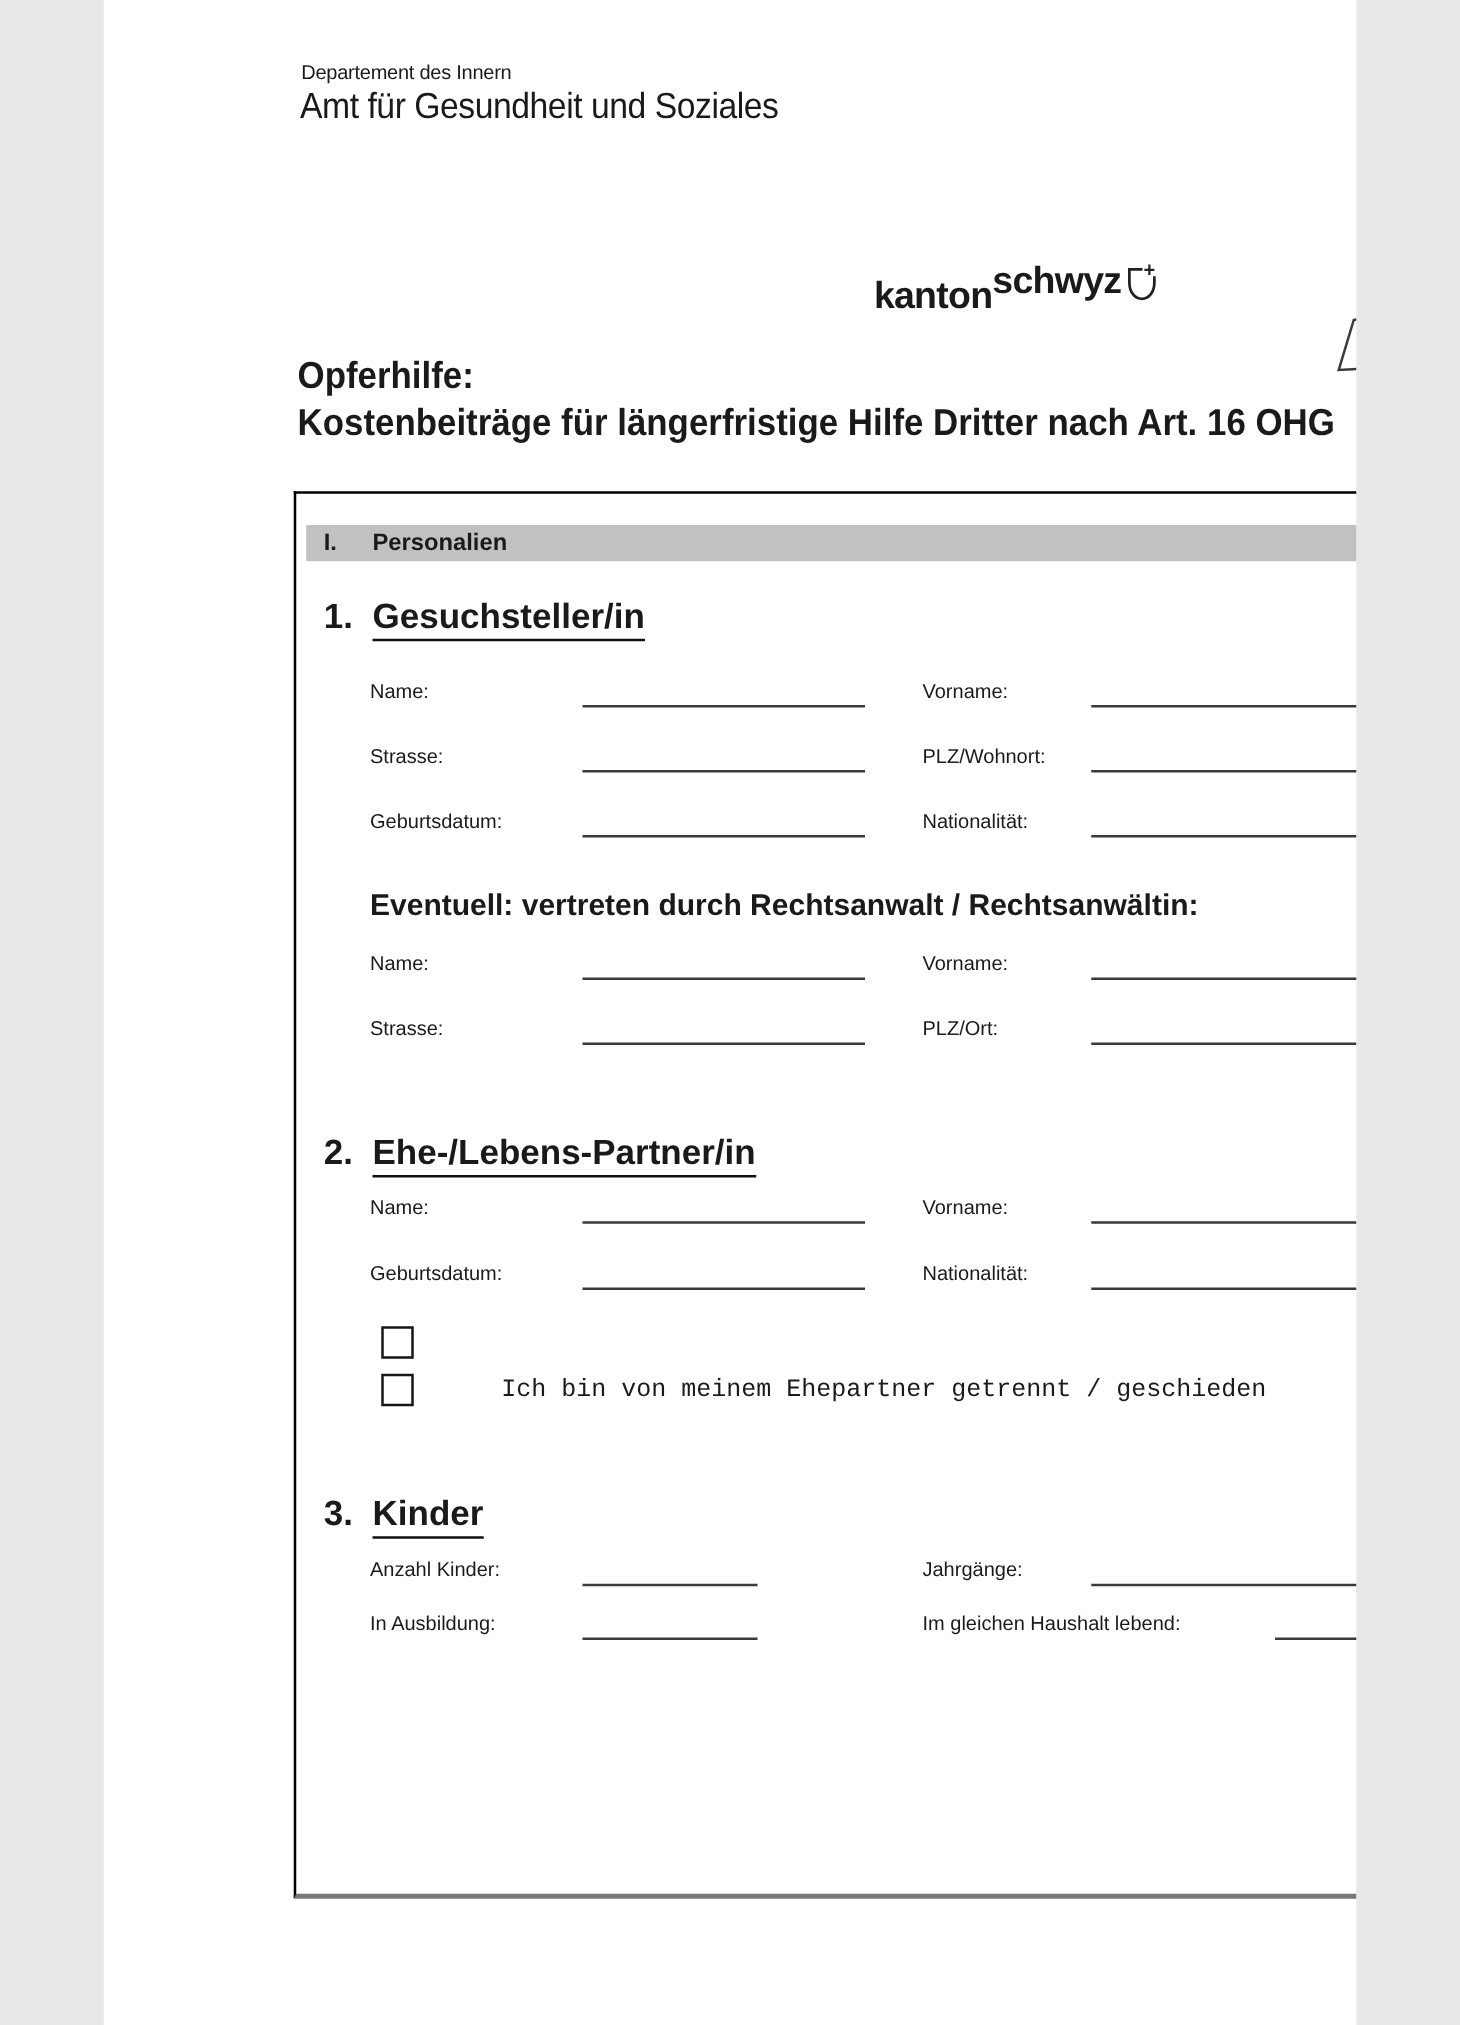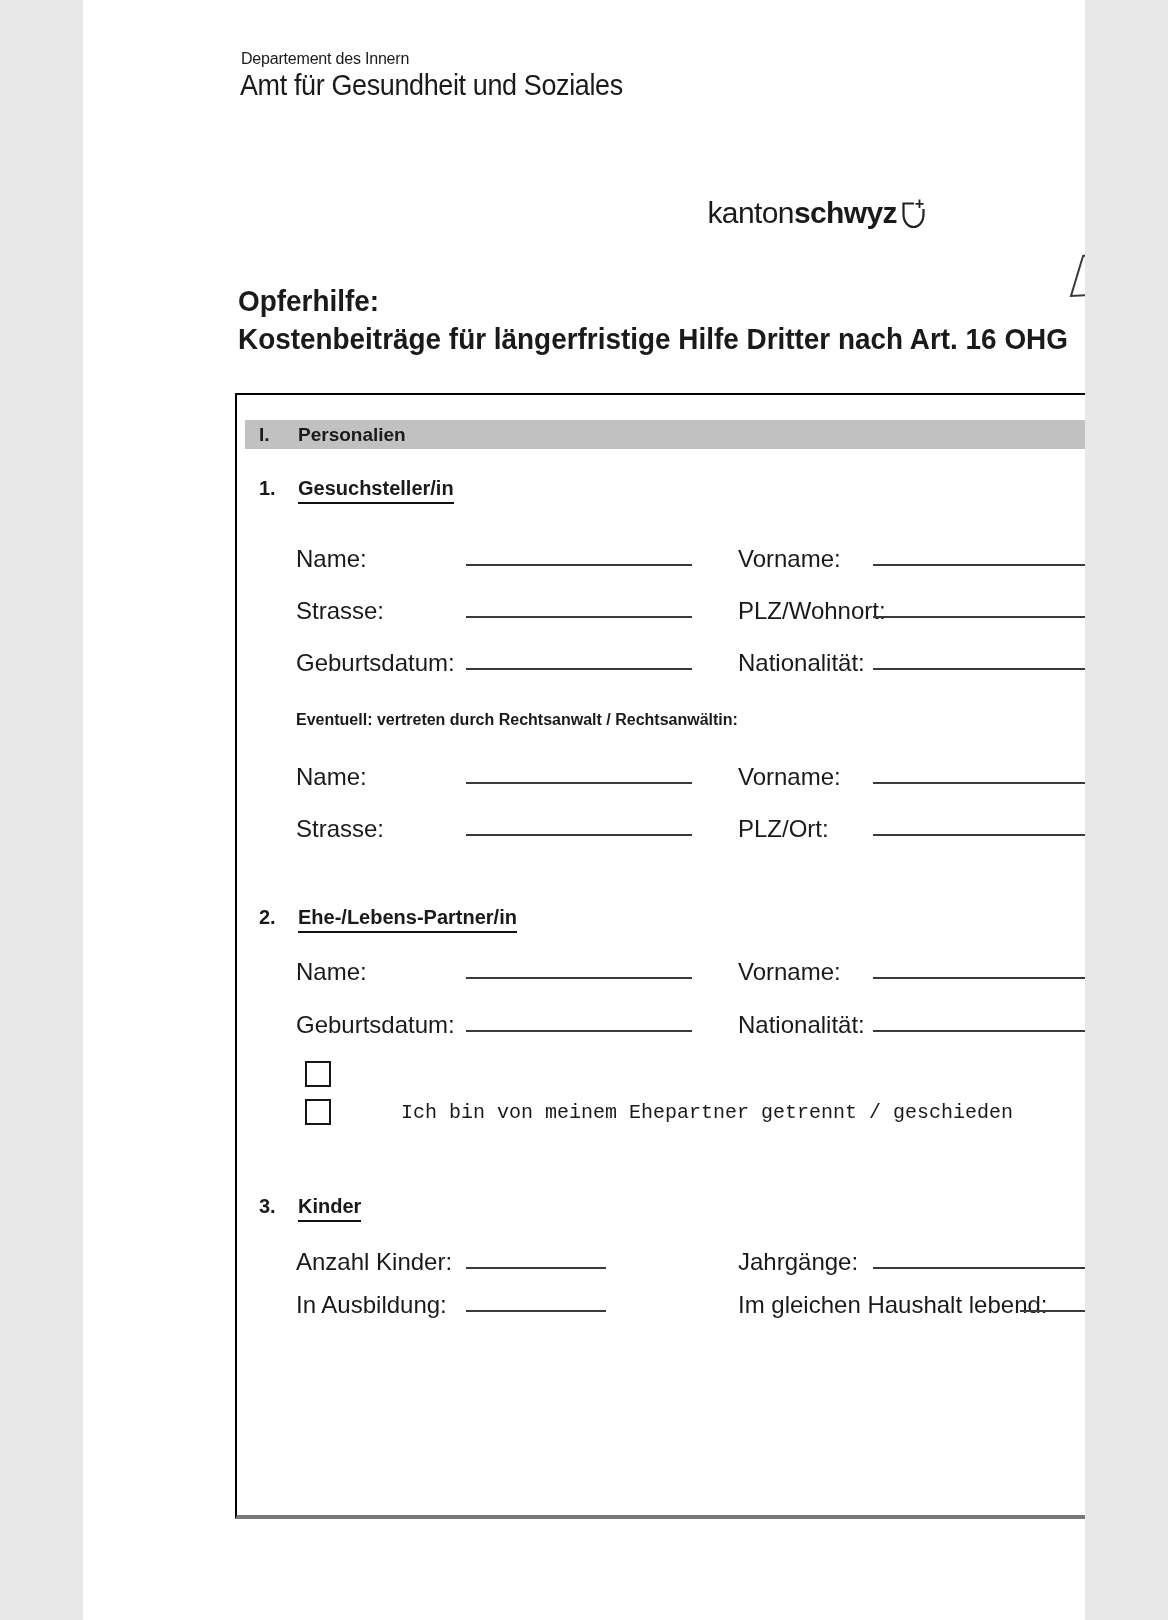--- a/index.html
+++ b/index.html
@@ -9,56 +9,56 @@
     font-family:"Liberation Sans", sans-serif; color:#1a1a1a;
   }
   .abs{position:absolute;}
   .cond{transform:scaleX(0.93); transform-origin:0 0;}
 
   
   .dept{left:158px; top:50px; font-size:16px; letter-spacing:-0.2px;}
   .office{left:157px; top:69px; font-size:29px; letter-spacing:-0.4px; white-space:nowrap;}
   .address{left:573px; top:84px; font-size:15.5px; line-height:17.6px;}
   .logo{top:196px; right:158px; display:flex; align-items:center; font-size:30px; letter-spacing:-0.6px; white-space:nowrap;}
-  .logo .light{font-weight:400;}
+  .logo .light{font-weight:700;margin-top:24px;}
   .logo .boldname{font-weight:700;}
   .logo svg{margin-left:3px; display:block;}
   .squares{left:985px; top:153px;}
 
   
   .title{left:155px; top:282px; font-size:30px; font-weight:700; line-height:38px; white-space:nowrap;}
 
   
   .box{
     left:152px; top:393px; width:941px; height:1120px;
     border:2px solid #000; border-bottom:4px solid #787878;
   }
   .bar{
     position:absolute; left:8px; right:0; top:25px; height:29px;
     background:#c1c1c1;
   }
   .bar span{position:absolute; top:0; line-height:29px; font-size:19px; font-weight:700;}
   .bar .num{left:14px;}
   .bar .bartitle{left:53px;}
 
-  .sec{position:absolute; left:22px; font-size:20px; font-weight:700; white-space:nowrap;}
+  .sec{position:absolute; left:22px; font-size:28px; font-weight:700; white-space:nowrap;}
   .sec .n{display:inline-block; width:39px;}
   .sec .t{border-bottom:2px solid #111; padding-bottom:3px;}
 
   .row{position:absolute; left:0; width:100%; height:30px;}
-  .lbl{position:absolute; top:0; font-size:24px; white-space:nowrap;}
+  .lbl{position:absolute; top:0; font-size:16px; white-space:nowrap;}
   .lbl-l{left:59px;}
   .lbl-r{left:501px;}
   .fline{position:absolute; top:19px; height:2px; background:#3a3a3a; overflow:hidden; font-size:16px;}
   .line-l{left:229px; width:226px;}
   .line-l.short{width:140px;}
   .line-r{left:636px; width:264px;}
   .line-r.short2{left:783px; width:119px;}
 
-  .note{position:absolute; left:59px; font-size:16px; font-weight:700; white-space:nowrap;}
+  .note{position:absolute; left:59px; font-size:24px; font-weight:700; white-space:nowrap;}
 
   .cbrow{position:absolute; left:0; width:100%; height:30px;}
   .cbox{position:absolute; left:68px; top:0; width:22px; height:22px; border:2px solid #161616; background:#fff;}
   .cblbl{position:absolute; left:164px; top:2px; font-size:20px; white-space:nowrap;}
 </style>
 </head>
 <body>
 
 <div class="page">
 

